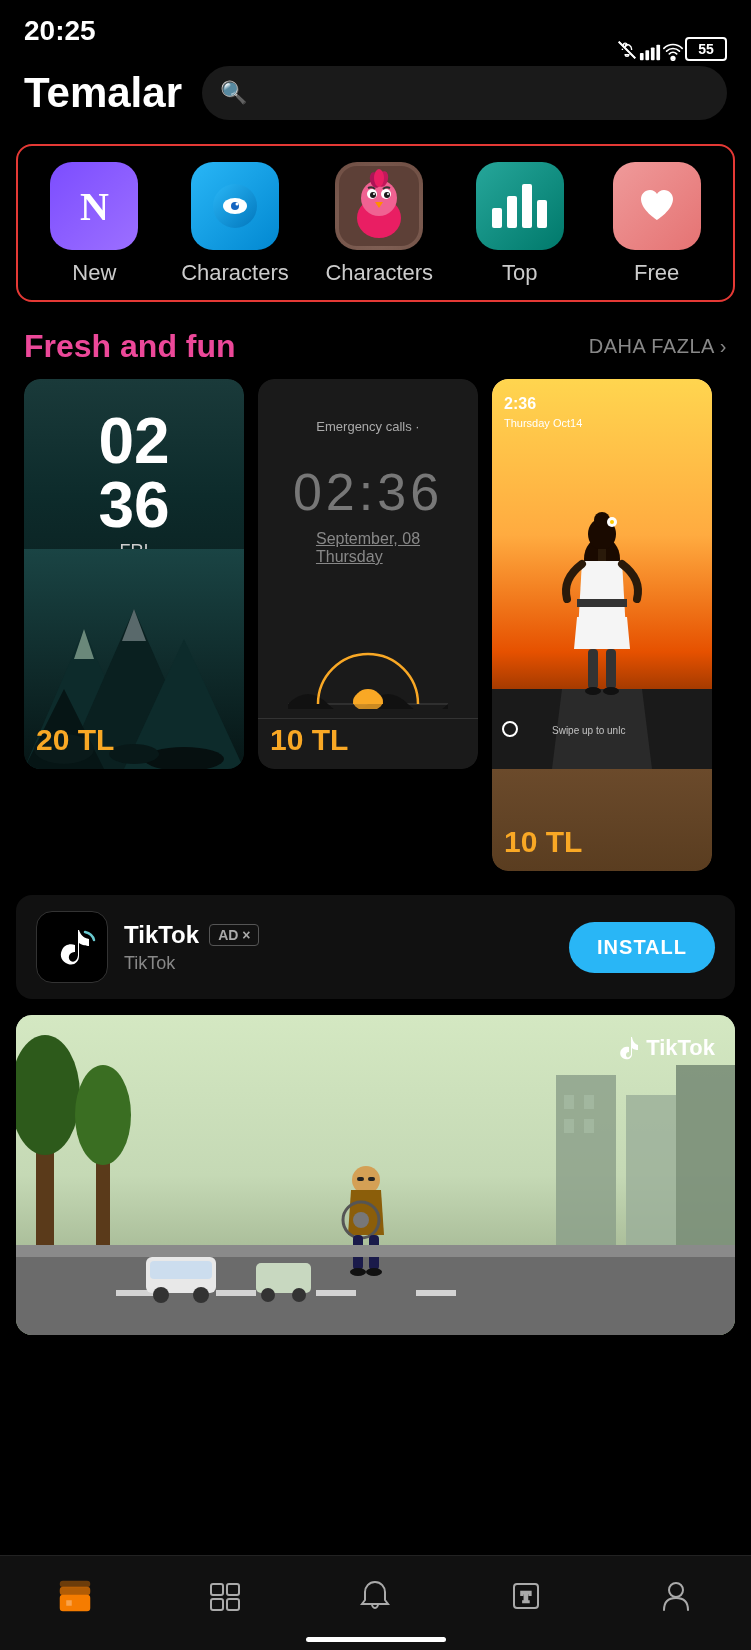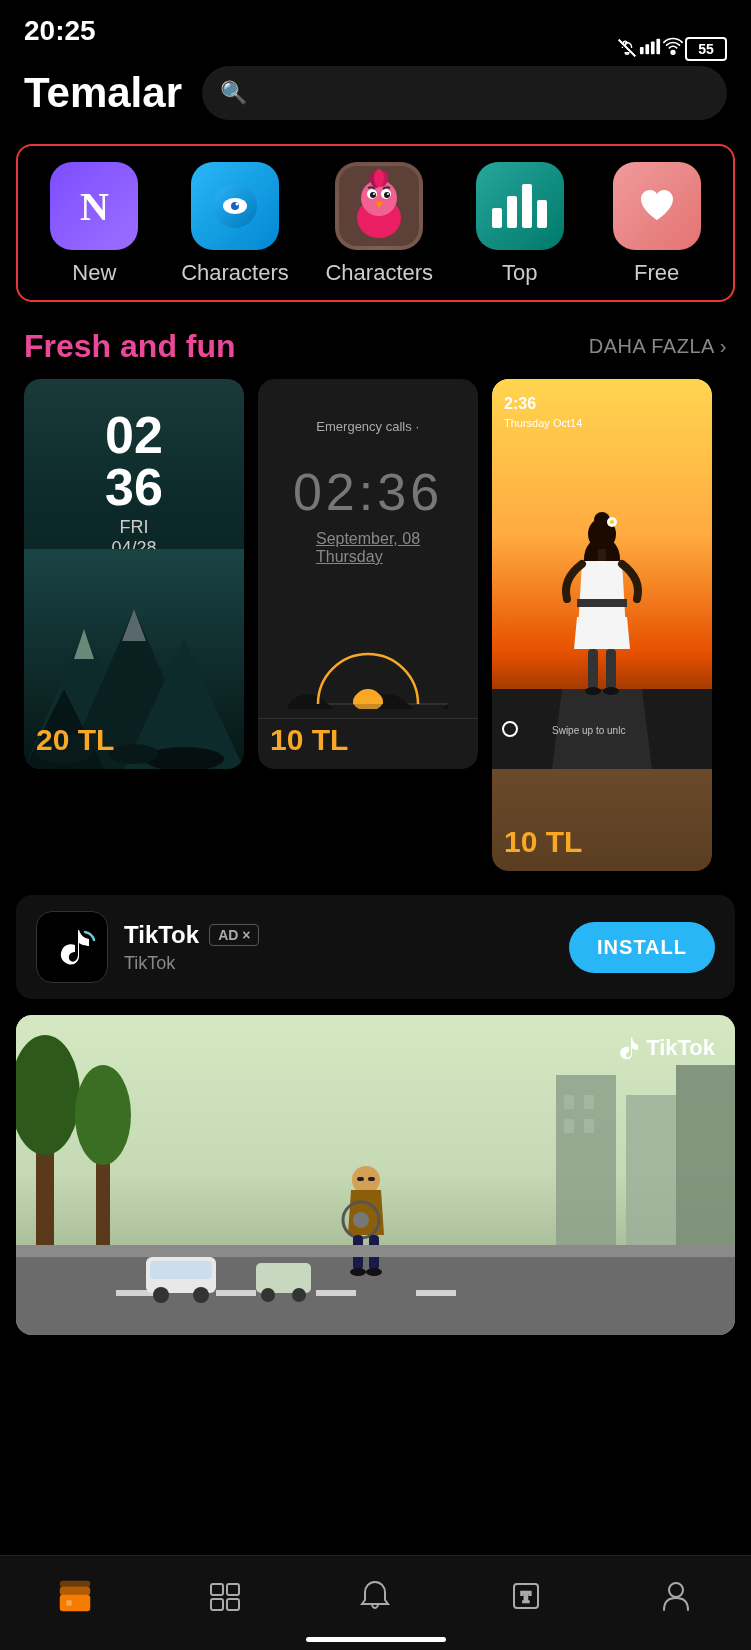--- a/index.html
+++ b/index.html
@@ -21,21 +21,21 @@
       padding: 14px 24px 8px;
       height: 56px;
     }
     .status-time {
       font-size: 28px;
       font-weight: 600;
       color: #fff;
     }
     .status-icons {
       display: flex;
-      align-items: flex-start;
+      align-items: flex-end;
       gap: 1px;
       margin-top: 36px;
     }
     .status-icons svg {
       fill: #fff;
     }
     .battery-box {
       border: 2px solid #fff;
       border-radius: 4px;
       padding: 2px 4px;
@@ -200,21 +200,21 @@
       width: 100%;
       height: 100%;
       background: linear-gradient(180deg, #1a3a3a 0%, #0d2b2b 30%, #0a1f1f 60%, #061515 100%);
       position: relative;
       display: flex;
       flex-direction: column;
       align-items: center;
       padding-top: 30px;
     }
     .theme1-time {
-      font-size: 52px;
+      font-size: 64px;
       font-weight: 700;
       color: #fff;
       line-height: 1;
     }
     .theme1-date {
       font-size: 18px;
       color: #ccc;
       text-align: center;
       margin-top: 4px;
     }

